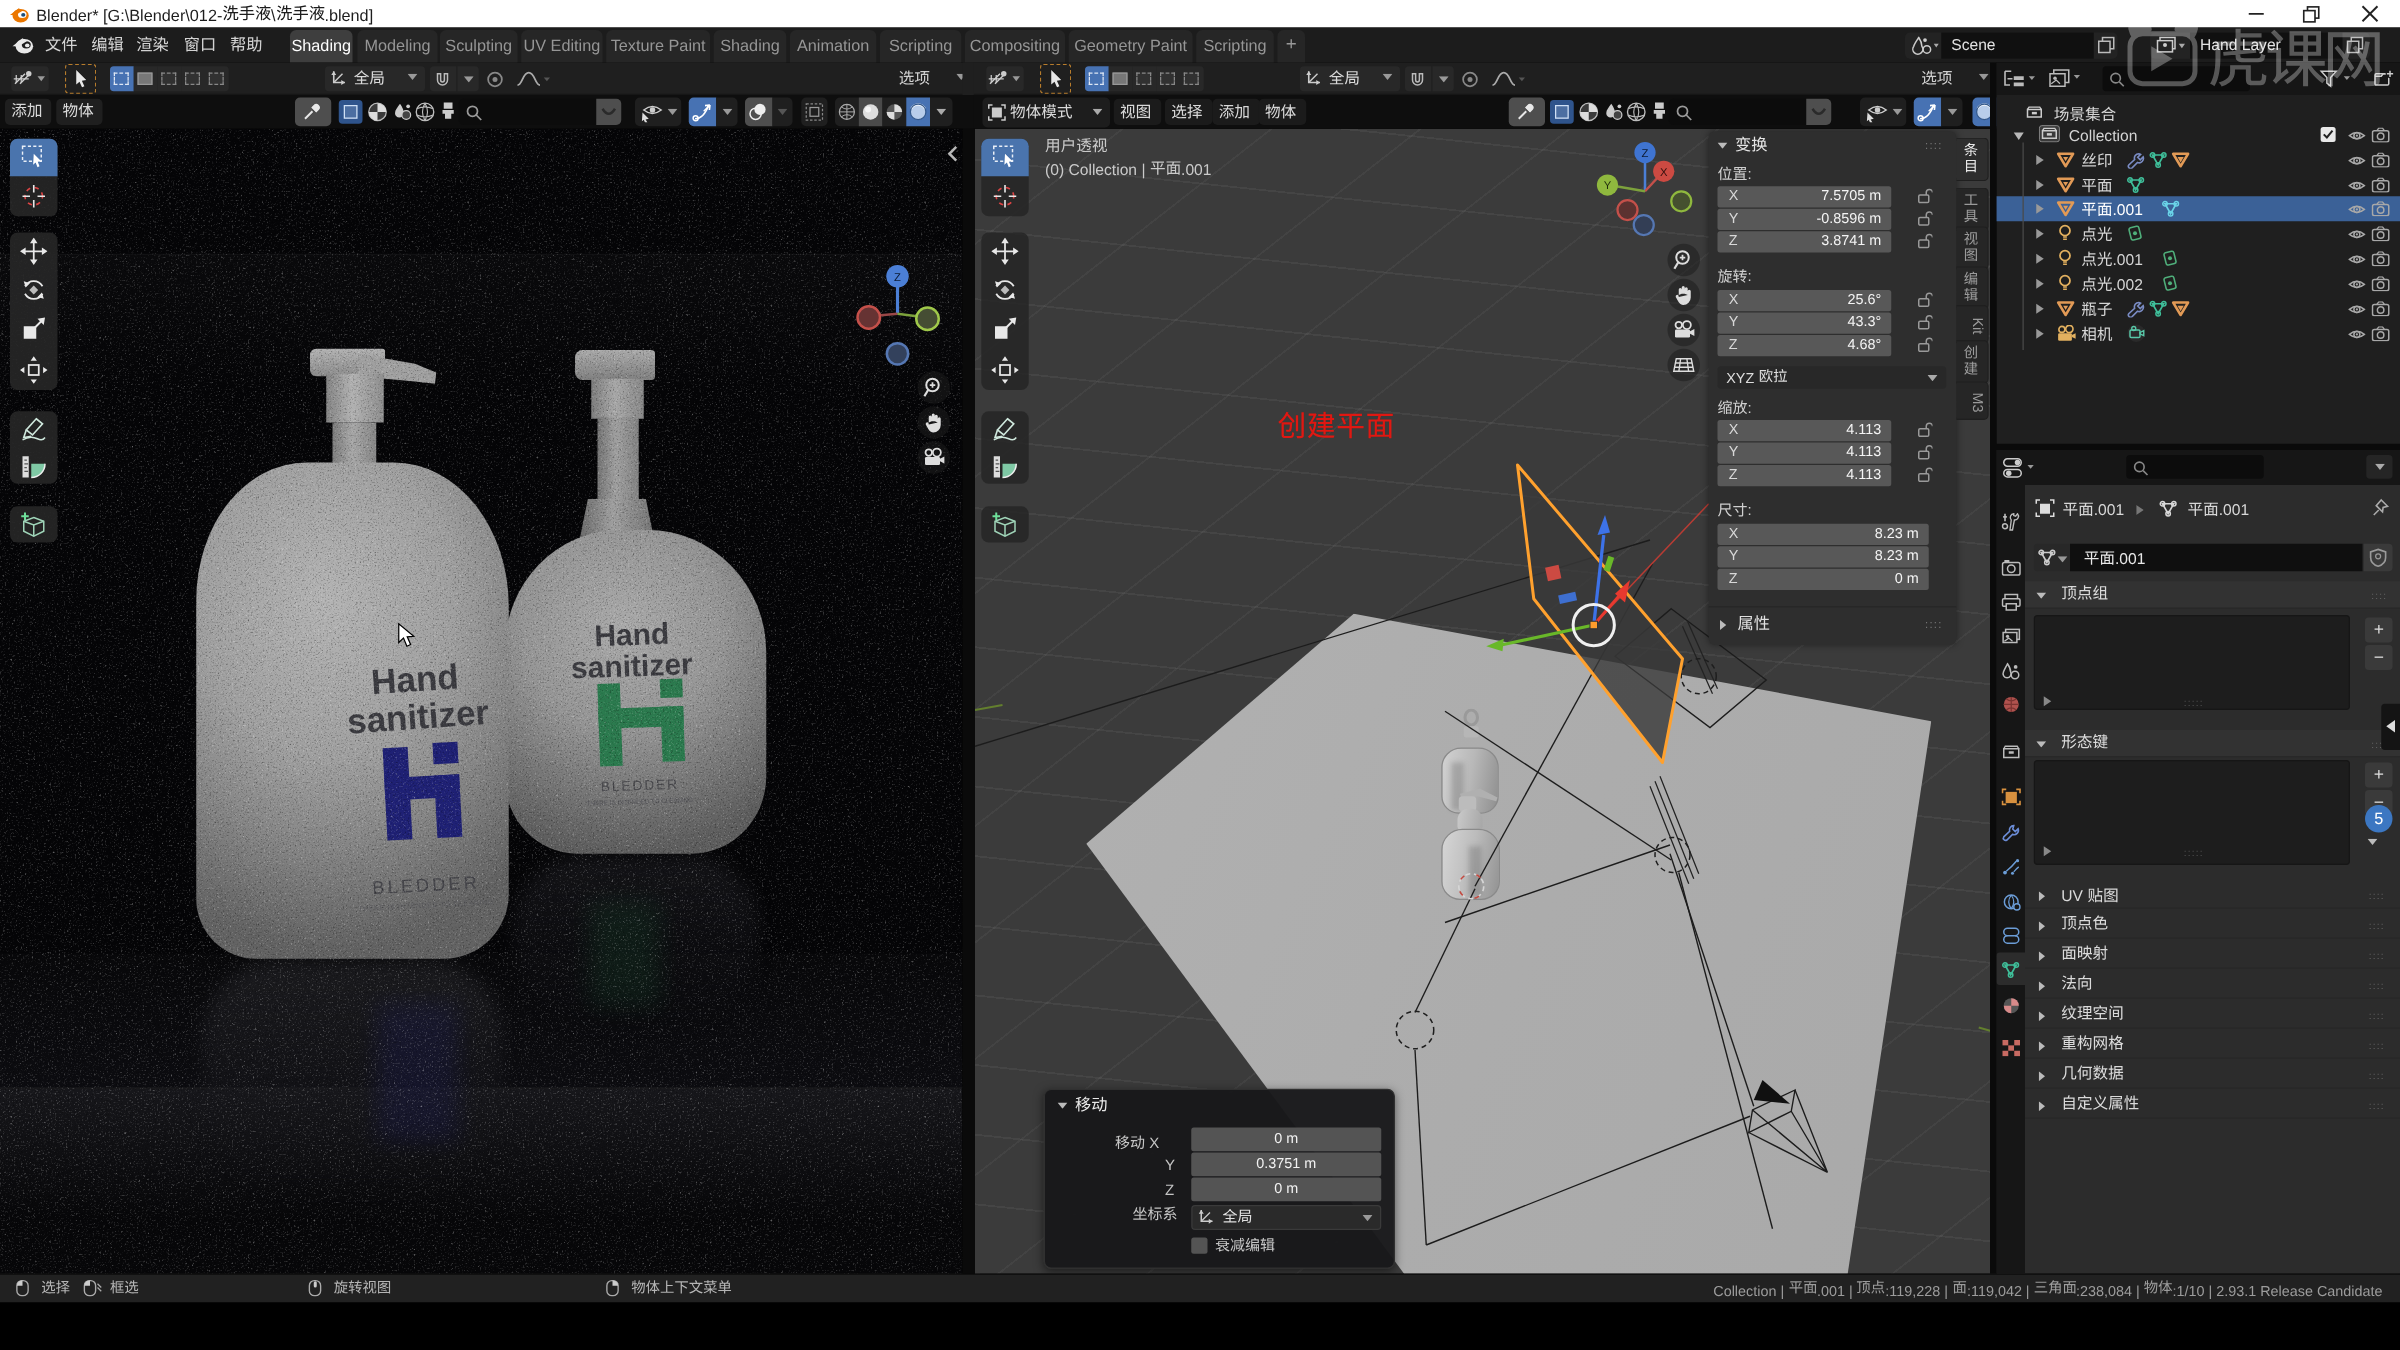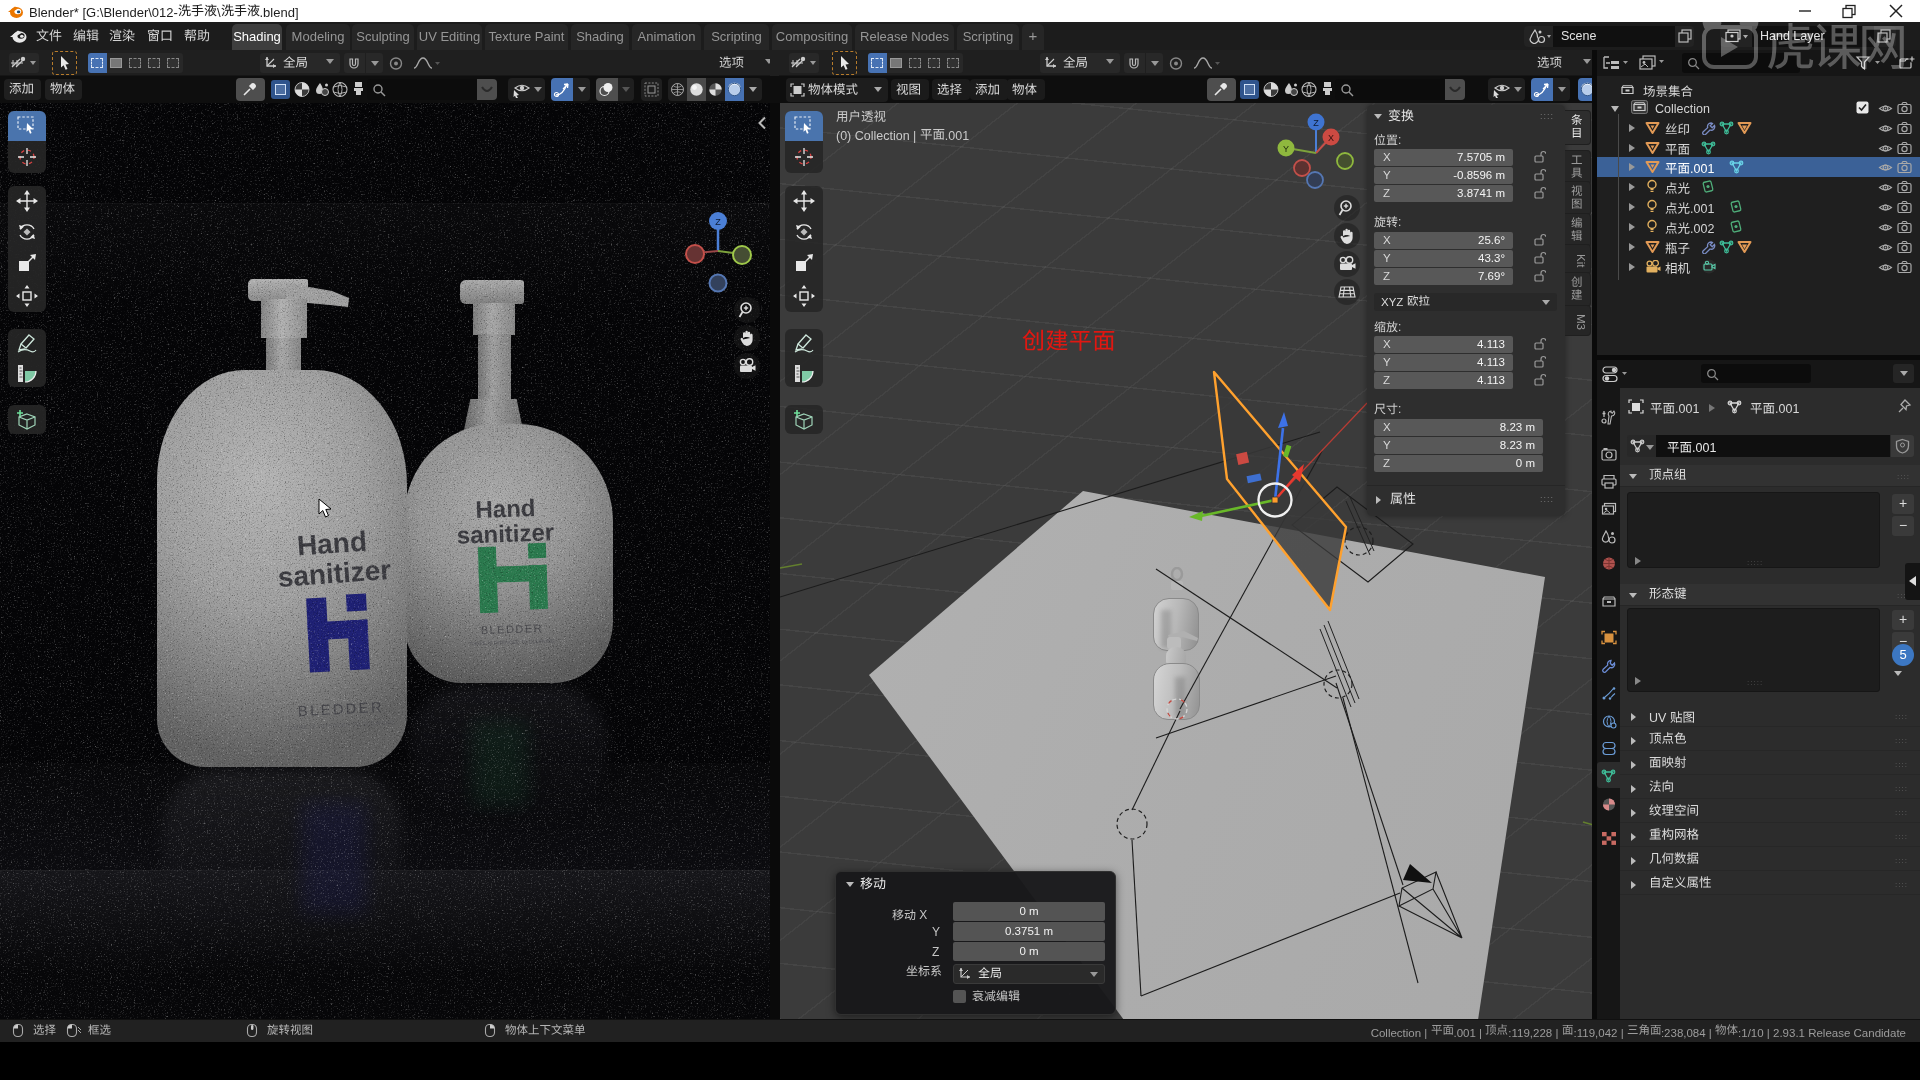--- a/index.html
+++ b/index.html
@@ -62,21 +62,21 @@
       </svg></div>
     <div class="a" style="left:232px;top:2px;width:50px;height:26px;background:#3e3e3e;border-radius:5px 5px 0 0;color:#ffffff;font-size:13px;text-align:center;line-height:25px;white-space:nowrap;overflow:hidden;">Shading</div>
     <div class="a" style="left:286px;top:2px;width:64px;height:26px;background:#262626;border-radius:5px 5px 0 0;color:#969696;font-size:13px;text-align:center;line-height:25px;white-space:nowrap;overflow:hidden;">Modeling</div>
     <div class="a" style="left:352px;top:2px;width:62px;height:26px;background:#262626;border-radius:5px 5px 0 0;color:#969696;font-size:13px;text-align:center;line-height:25px;white-space:nowrap;overflow:hidden;">Sculpting</div>
     <div class="a" style="left:417px;top:2px;width:65px;height:26px;background:#262626;border-radius:5px 5px 0 0;color:#969696;font-size:13px;text-align:center;line-height:25px;white-space:nowrap;overflow:hidden;">UV Editing</div>
     <div class="a" style="left:485px;top:2px;width:83px;height:26px;background:#262626;border-radius:5px 5px 0 0;color:#969696;font-size:13px;text-align:center;line-height:25px;white-space:nowrap;overflow:hidden;">Texture Paint</div>
     <div class="a" style="left:571px;top:2px;width:58px;height:26px;background:#262626;border-radius:5px 5px 0 0;color:#969696;font-size:13px;text-align:center;line-height:25px;white-space:nowrap;overflow:hidden;">Shading</div>
     <div class="a" style="left:632px;top:2px;width:69px;height:26px;background:#262626;border-radius:5px 5px 0 0;color:#969696;font-size:13px;text-align:center;line-height:25px;white-space:nowrap;overflow:hidden;">Animation</div>
     <div class="a" style="left:704px;top:2px;width:65px;height:26px;background:#262626;border-radius:5px 5px 0 0;color:#969696;font-size:13px;text-align:center;line-height:25px;white-space:nowrap;overflow:hidden;">Scripting</div>
     <div class="a" style="left:772px;top:2px;width:80px;height:26px;background:#262626;border-radius:5px 5px 0 0;color:#969696;font-size:13px;text-align:center;line-height:25px;white-space:nowrap;overflow:hidden;">Compositing</div>
-    <div class="a" style="left:855px;top:2px;width:99px;height:26px;background:#262626;border-radius:5px 5px 0 0;color:#969696;font-size:13px;text-align:center;line-height:25px;white-space:nowrap;overflow:hidden;">Release Nodes</div>
+    <div class="a" style="left:855px;top:2px;width:99px;height:26px;background:#262626;border-radius:5px 5px 0 0;color:#969696;font-size:13px;text-align:center;line-height:25px;white-space:nowrap;overflow:hidden;">Geometry Paint</div>
     <div class="a" style="left:957px;top:2px;width:62px;height:26px;background:#262626;border-radius:5px 5px 0 0;color:#969696;font-size:13px;text-align:center;line-height:25px;white-space:nowrap;overflow:hidden;">Scripting</div>
     <div class="a" style="left:1022px;top:2px;width:22px;height:26px;background:#262626;border-radius:5px 5px 0 0;color:#999;font-size:15px;text-align:center;line-height:24px;">+</div>
     <div class="a" style="left:1524px;top:4px;width:170px;height:21px;background:#232323;border-radius:4px;"></div>
     <svg class="a" style="left:1528px;top:7px" width="24" height="15" viewBox="0 0 24 15">
 <path d="M7 1 C9 4 9.5 6 9.5 8 A4 4 0 1 1 3 8 C3.5 6 5 4 7 1 Z" fill="none" stroke="#ccc" stroke-width="1.2"></path>
 <circle cx="13.5" cy="10.5" r="3" fill="none" stroke="#ccc" stroke-width="1.2"></circle>
 <circle cx="12" cy="3" r="1.5" fill="#ccc"></circle>
 <path d="M19 6 l4 0 l-2 3 z" fill="#aaa"></path>
 </svg>
     <div class="a" style="left:1553px;top:4px;width:122px;height:21px;background:#101010;color:#e2e2e2;font-size:12.5px;line-height:20px;padding-left:8px;border-radius:0;">Scene</div>
@@ -732,21 +732,21 @@
     </svg>
     <div class="a" style="left:594px;top:147px;width:139px;height:17px;background:#585858;border-radius:2px;"></div>
     <div class="a" style="left:603px;top:149px;width:12px;height:14px;color:#d8d8d8;font-size:11.5px;">Y</div>
     <div class="a" style="left:594px;top:149px;width:131px;height:14px;color:#f4f4f4;font-size:11.5px;text-align:right;">43.3°</div>
     <svg class="a" style="left:753px;top:148px" width="13" height="14" viewBox="0 0 13 14">
       <rect x="2" y="6" width="8" height="6" rx="1" fill="none" stroke="#999" stroke-width="1.2"></rect>
       <path d="M8 6 V4 a2.5 2.5 0 0 1 5 0" fill="none" stroke="#999" stroke-width="1.2"></path>
     </svg>
     <div class="a" style="left:594px;top:165px;width:139px;height:17px;background:#585858;border-radius:2px;"></div>
     <div class="a" style="left:603px;top:167px;width:12px;height:14px;color:#d8d8d8;font-size:11.5px;">Z</div>
-    <div class="a" style="left:594px;top:167px;width:131px;height:14px;color:#f4f4f4;font-size:11.5px;text-align:right;">7.69°</div>
+    <div class="a" style="left:594px;top:167px;width:131px;height:14px;color:#f4f4f4;font-size:11.5px;text-align:right;">4.68°</div>
     <svg class="a" style="left:753px;top:166px" width="13" height="14" viewBox="0 0 13 14">
       <rect x="2" y="6" width="8" height="6" rx="1" fill="none" stroke="#999" stroke-width="1.2"></rect>
       <path d="M8 6 V4 a2.5 2.5 0 0 1 5 0" fill="none" stroke="#999" stroke-width="1.2"></path>
     </svg>
     <div class="a" style="left:594px;top:190px;width:183px;height:18px;background:#282828;border-radius:3px;"></div>
     <div class="a" style="left:601px;top:192px;color:#ddd;font-size:11.5px;"><span class="txt">XYZ <svg class="zt" style="vertical-align:-0.165em" width="23" height="13" viewBox="0 0 23 13" fill="#ddd">
           <use href="#z6B27" transform="translate(0.0,9.9) scale(0.0115,-0.0115)"></use>
           <use href="#z62C9" transform="translate(11.5,9.9) scale(0.0115,-0.0115)"></use>
         </svg></span></div>
     <div class="a" style="left:762px;top:194px;color:#aaa;font-size:9px;"><svg width="8" height="5" viewBox="0 0 8 5" style="vertical-align:middle">

